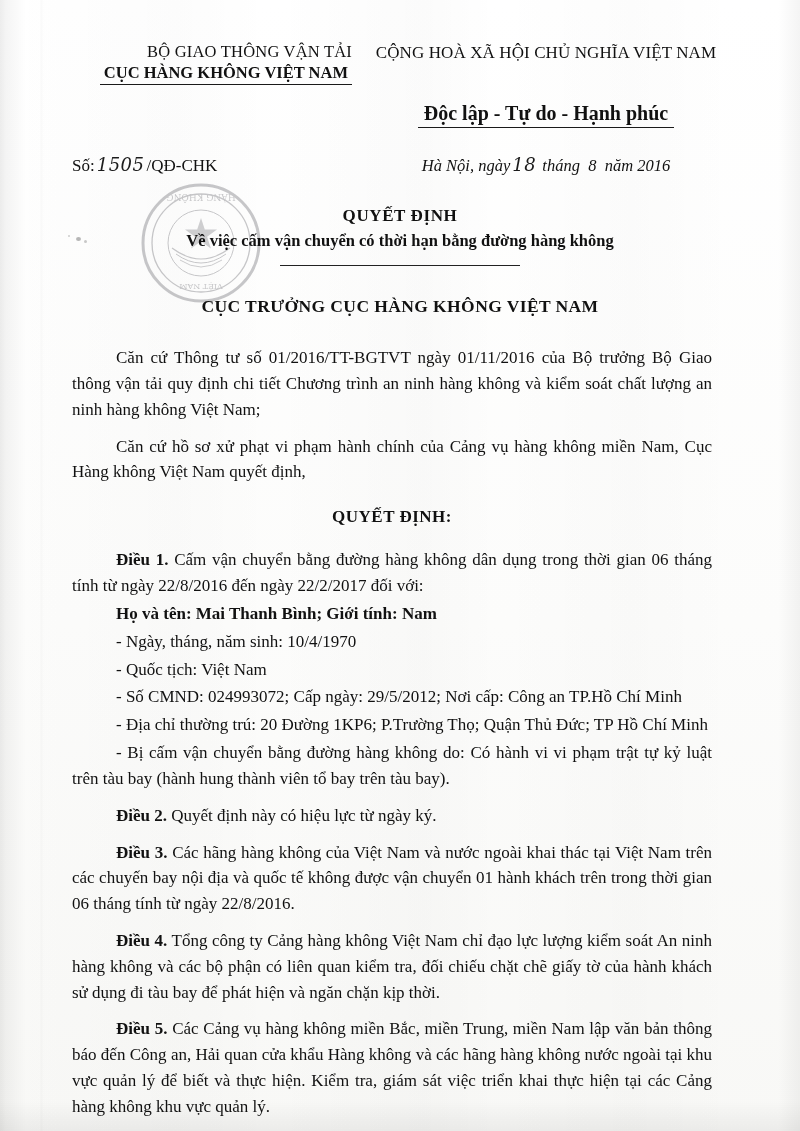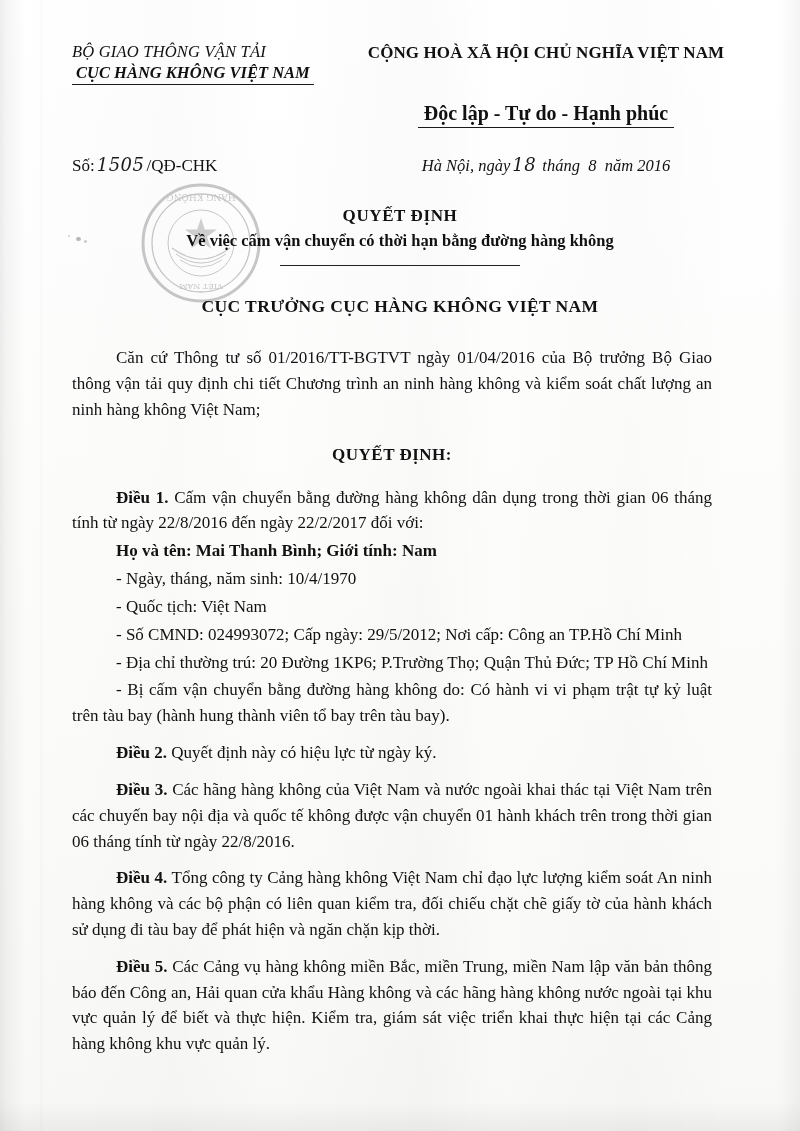--- a/index.html
+++ b/index.html
@@ -88,23 +88,22 @@
   }
 
   
   .doc-header {
     display: flex;
     align-items: flex-start;
     padding: 42px 60px 0 72px;
   }
   .org-block {
     width: 280px;
-    text-align: left;
+    text-align: right;
     line-height: 1.25;
-    font-style: italic;
   }
   .org-line1 {
     font-size: 16.5px;
     letter-spacing: 0.2px;
     white-space: nowrap;
   }
   .org-line2 {
     font-size: 16.5px;
     font-weight: bold;
     display: inline-block;
@@ -112,21 +111,21 @@
     padding: 0 4px 1px 4px;
     white-space: nowrap;
   }
   .nation-block {
     flex: 1;
     text-align: center;
     line-height: 1.3;
   }
   .nation-line1 {
     font-size: 17px;
-    font-weight: bold;
+    font-weight: normal;
     letter-spacing: 0.1px;
     white-space: nowrap;
   }
   .nation-line2 {
     font-size: 20px;
     font-weight: bold;
     display: inline-block;
     border-bottom: 1.6px solid #1a1a1a;
     padding: 0 6px 1px 6px;
     white-space: nowrap;
@@ -278,21 +277,22 @@
     <div class="title-block">
       <div class="title-main">QUYẾT ĐỊNH</div>
       <div class="title-sub">Về việc cấm vận chuyển có thời hạn bằng đường hàng không</div>
       <div class="rule"></div>
     </div>
 
     <div class="authority">CỤC TRƯỞNG CỤC HÀNG KHÔNG VIỆT NAM</div>
 
     <div class="body">
 
-      <p class="para">Căn cứ Thông tư số 01/2016/TT-BGTVT ngày 01/04/2016 của Bộ trưởng Bộ Giao thông vận tải quy định chi tiết Chương trình an ninh hàng không và kiểm soát chất lượng an ninh hàng không Việt Nam;</p>
+      <p class="para">Căn cứ Thông tư số 01/2016/TT-BGTVT ngày 01/11/2016 của Bộ trưởng Bộ Giao thông vận tải quy định chi tiết Chương trình an ninh hàng không và kiểm soát chất lượng an ninh hàng không Việt Nam;</p>
+      <p class="para">Căn cứ hồ sơ xử phạt vi phạm hành chính của Cảng vụ hàng không miền Nam, Cục Hàng không Việt Nam quyết định,</p>
 
       <div class="decide-heading">QUYẾT ĐỊNH:</div>
 
       <p class="para tight"><span class="art-label">Điều 1.</span> <span>Cấm vận chuyển bằng đường hàng không dân dụng trong thời gian 06 tháng tính từ ngày 22/8/2016 đến ngày 22/2/2017 đối với:</span></p>
 
       <p class="bold-line">Họ và tên: Mai Thanh Bình; Giới tính: Nam</p>
 
       <p class="bullet-line">- Ngày, tháng, năm sinh: 10/4/1970</p>
       <p class="bullet-line">- Quốc tịch: Việt Nam</p>
       <p class="bullet-line">- Số CMND: 024993072; Cấp ngày: 29/5/2012; Nơi cấp: Công an TP.Hồ Chí Minh</p>

